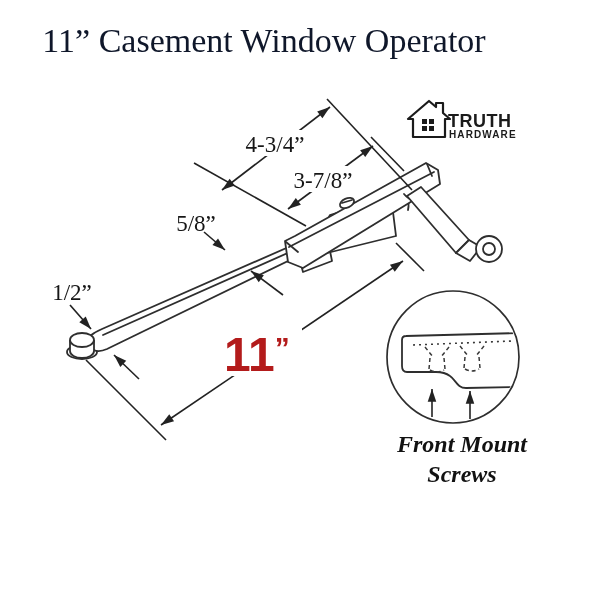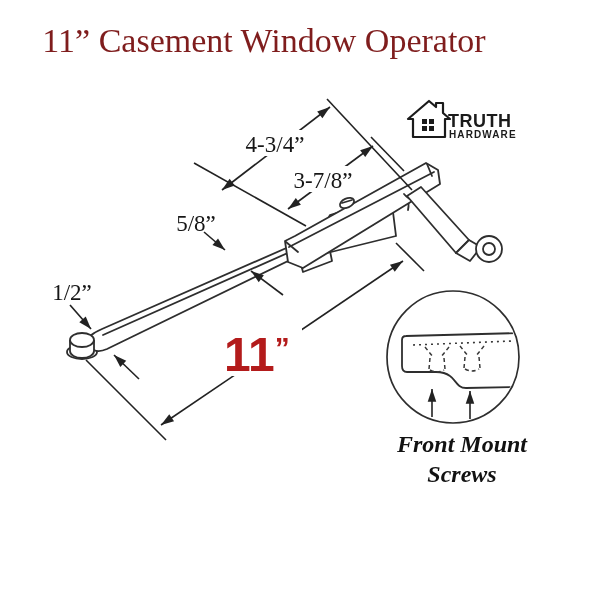--- a/index.html
+++ b/index.html
@@ -1,19 +1,19 @@
 <!DOCTYPE html>
 <html><head>
 <meta charset="utf-8">
 <style>
   html,body{margin:0;padding:0;background:#ffffff;}
   .page{position:relative;width:600px;height:600px;background:#ffffff;overflow:hidden;
         font-family:"Liberation Serif",serif;}
   .title{position:absolute;top:22px;left:0;width:528px;text-align:center;
-         font-size:34px;color:#7f1d1d;white-space:nowrap;}
+         font-size:34px;color:#0f172a;white-space:nowrap;}
   svg{position:absolute;left:0;top:0;}
   .part{fill:#ffffff;stroke:#2e2e2e;stroke-width:1.8;stroke-linejoin:round;}
   .pline{fill:none;stroke:#2e2e2e;stroke-width:1.8;stroke-linecap:round;}
   .dim{stroke:#222222;stroke-width:1.6;fill:none;}
   .dashed{stroke:#3a3a3a;stroke-width:1.5;fill:none;stroke-dasharray:4 3;}
   .dotted{stroke:#3a3a3a;stroke-width:1.6;fill:none;stroke-dasharray:2 4;}
   .lbl{font-family:"Liberation Serif",serif;font-size:23px;fill:#161616;}
   .lbl11{font-family:"Liberation Sans",sans-serif;font-weight:bold;font-size:48px;}
   .logoMain{font-family:"Liberation Sans",sans-serif;font-weight:bold;font-size:18px;
             letter-spacing:0.5px;fill:#1b1b1b;}

